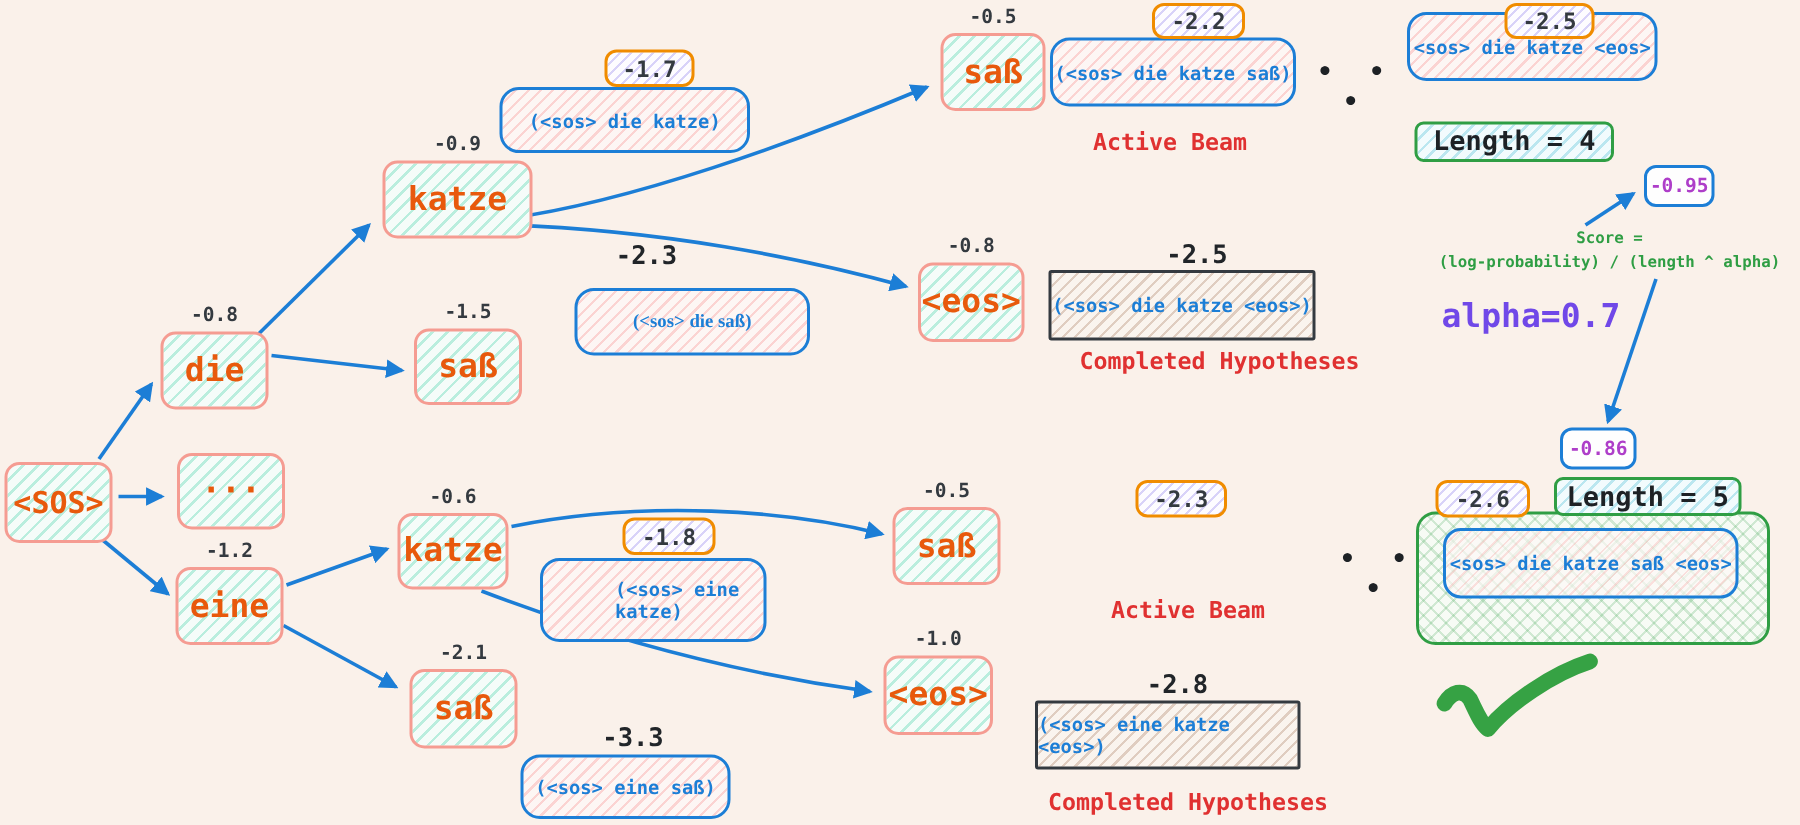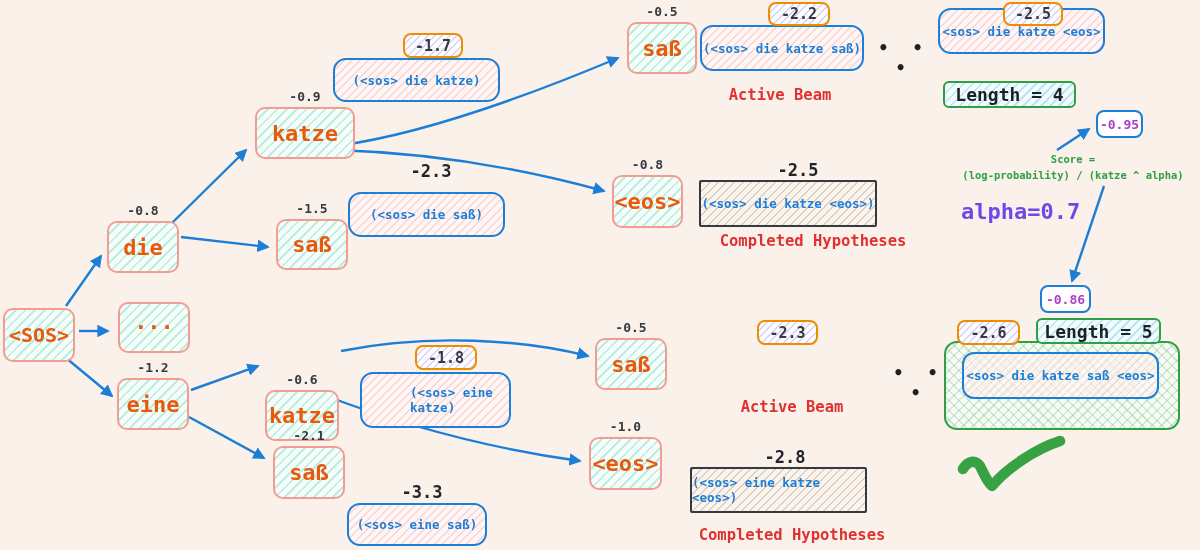--- a/index.html
+++ b/index.html
@@ -95,21 +95,21 @@
     <span class="tok">saß</span>
   </div>
   <div class="token" style="left:627px;top:22px;width:70px;height:52px;">
     <span class="prob">-0.5</span>
     <span class="tok">saß</span>
   </div>
   <div class="token" style="left:612px;top:175px;width:71px;height:53px;">
     <span class="prob">-0.8</span>
     <span class="tok">&lt;eos&gt;</span>
   </div>
-  <div class="token" style="left:265px;top:342px;width:74px;height:51px;margin-top:48px;">
+  <div class="token" style="left:265px;top:342px;width:74px;height:51px;">
     <span class="prob">-0.6</span>
     <span class="tok">katze</span>
   </div>
   <div class="token" style="left:273px;top:446px;width:72px;height:53px;">
     <span class="prob">-2.1</span>
     <span class="tok">saß</span>
   </div>
   <div class="token" style="left:595px;top:338px;width:72px;height:52px;">
     <span class="prob">-0.5</span>
     <span class="tok">saß</span>
@@ -122,21 +122,21 @@
   <div class="seq" style="left:333px;top:58px;width:167px;height:44px;">
     <span>(&lt;sos&gt; die katze)</span>
   </div>
   <div class="chip" style="left:403px;top:33px;width:60px;height:25px;">
     <span>-1.7</span>
   </div>
 
   <div class="scoretext" style="left:391px;top:161px;width:80px;">
     <span>-2.3</span>
   </div>
-  <div class="seq" style="left:348px;top:192px;width:157px;height:45px;">
+  <div class="seq" style="left:383px;top:192px;width:157px;height:45px;font-family:Liberation Serif, serif;">
     <span>(&lt;sos&gt; die saß)</span>
   </div>
 
   <div class="seq" style="left:700px;top:25px;width:164px;height:46px;">
     <span>(&lt;sos&gt; die katze saß)</span>
   </div>
   <div class="chip" style="left:768px;top:2px;width:62px;height:24px;">
     <span>-2.2</span>
   </div>
   <div class="redlabel" style="left:700px;top:86px;width:160px;">
@@ -209,21 +209,21 @@
   </div>
   <div class="lenbox" style="left:1036px;top:318px;width:125px;height:26px;">
     <span>Length = 5</span>
   </div>
 
   <div class="bluechip" style="left:1096px;top:110px;width:47px;height:28px;">
     <span>-0.95</span>
   </div>
   <div class="formula" style="left:950px;top:151px;width:246px;">
     <div>Score =</div>
-    <div>(log-probability) / (katze ^ alpha)</div>
+    <div>(log-probability) / (length ^ alpha)</div>
   </div>
   <div class="alpha" style="left:961px;top:199px;width:130px;">
     <span>alpha=0.7</span>
   </div>
   <div class="bluechip" style="left:1040px;top:285px;width:51px;height:28px;">
     <span>-0.86</span>
   </div>
 
 </div>
 

